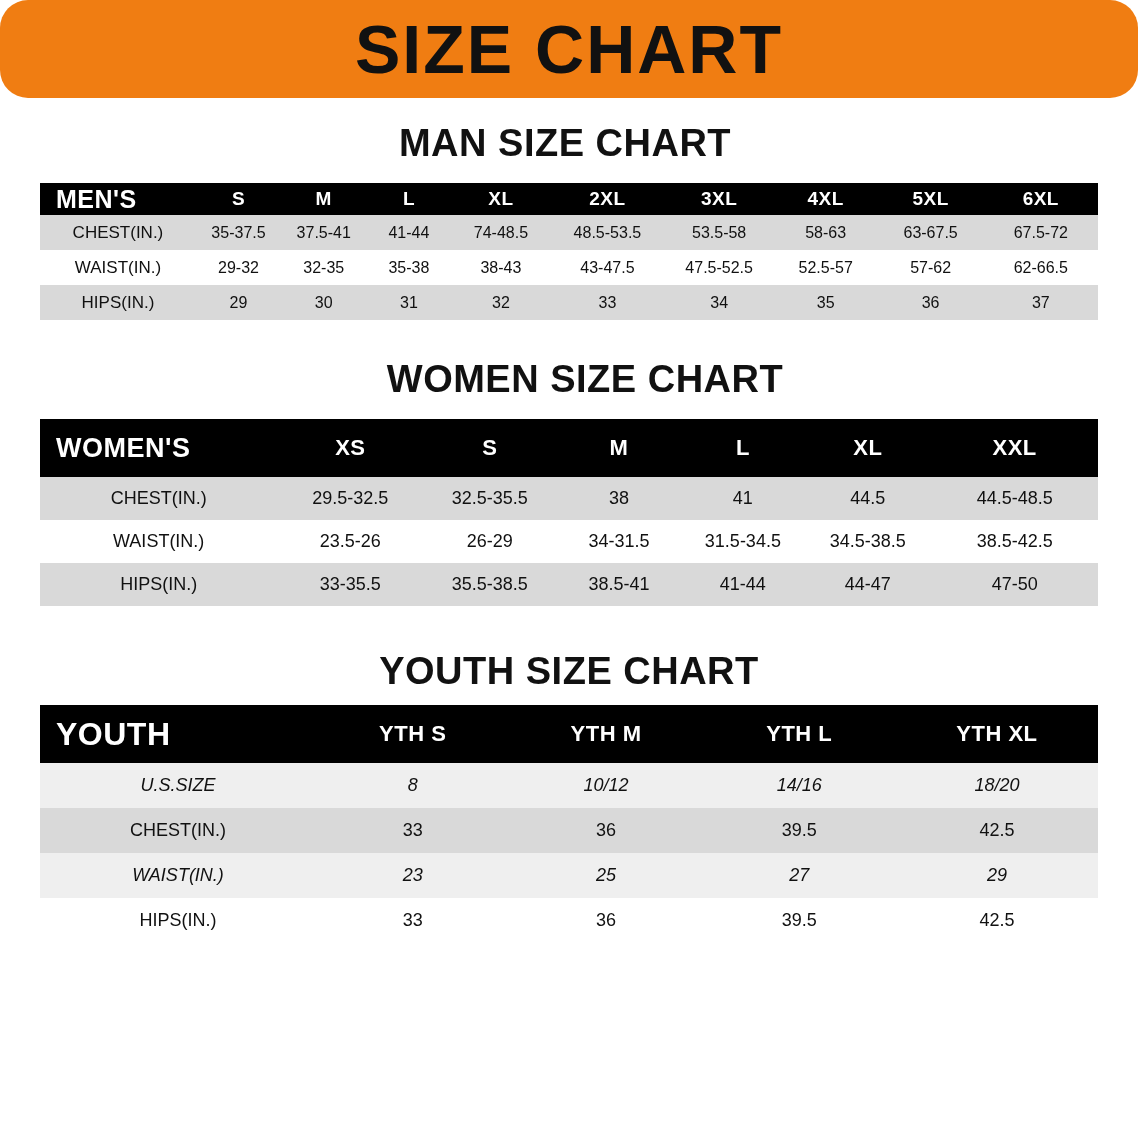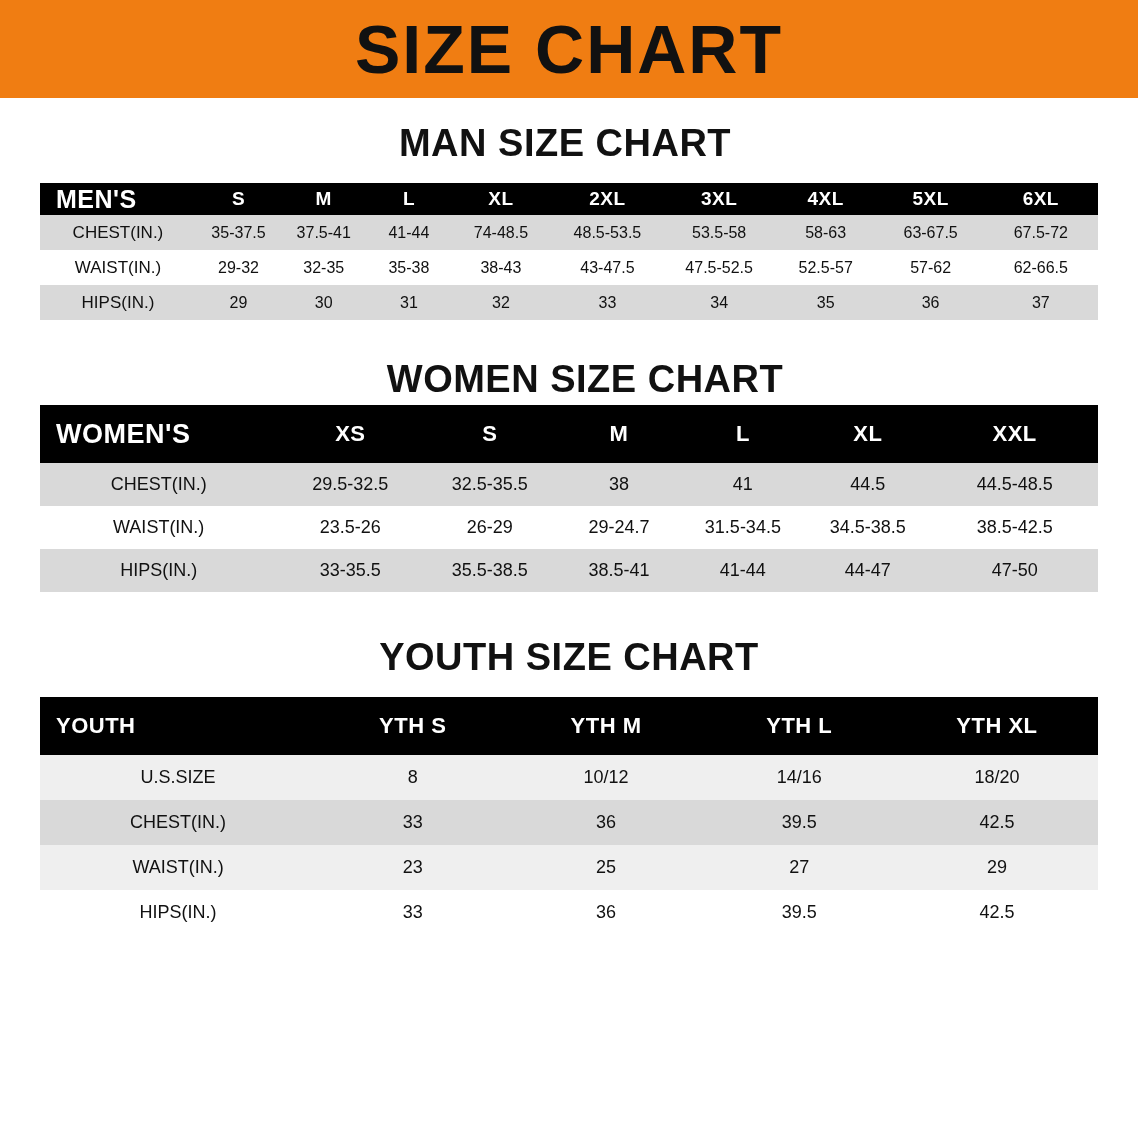--- a/index.html
+++ b/index.html
@@ -18,20 +18,21 @@
   }
 
   
   .banner {
     width: 100%;
     height: 98px;
     background: #f07d12;
     display: flex;
     align-items: center;
     justify-content: center;
+    border-radius: 28px;
   }
   .banner-title {
     font-family: "Liberation Sans", sans-serif;
     font-weight: bold;
     font-size: 68px;
     letter-spacing: 2px;
     color: #111111;
     line-height: 1;
     margin: 0;
   }
@@ -39,22 +40,22 @@
   
   .section-title {
     text-align: center;
     font-family: "Liberation Sans", sans-serif;
     font-weight: bold;
     font-size: 38px;
     color: #111111;
     letter-spacing: 0.5px;
   }
   .t-man    { margin: 24px 8px 18px 0; }
-  .t-women  { margin: 38px 0 4px 0; padding-left: 32px; }
-  .t-youth  { margin: 44px 0 18px 0; }
+  .t-women  { margin: 38px 0 18px 0; padding-left: 32px; }
+  .t-youth  { margin: 44px 0 12px 0; }
 
   
   .tbl-wrap {
     padding: 0 40px;
   }
   table.size {
     width: 1058px;
     border-collapse: collapse;
     table-layout: fixed;
   }
@@ -81,38 +82,38 @@
     padding-left: 16px;
     font-size: 25px;
   }
   table.size tbody td.rowhead {
     text-align: left;
     padding-left: 22px;
     font-size: 18px;
   }
   
   .band-a { background: #d9d9d9; }
-  .band-b { background: #efefef; }
+  .band-b { background: #efefef; font-style: italic; }
   .band-c { background: #ffffff; }
 
   
   #men-table thead th.rowhead { font-size: 25px; }
   #men-table thead th { font-size: 19px; }
   #men-table td { font-size: 16px; }
   #men-table tbody td.rowhead { font-size: 17px; text-align: center; padding-left: 0; }
 
   
   #women-table thead th { font-size: 22px; height: 58px; }
   #women-table thead th.rowhead { font-size: 27px; }
   #women-table td { font-size: 18px; height: 43px; }
   #women-table tbody td.rowhead { text-align: center; padding-left: 0; }
 
   
   #youth-table thead th { font-size: 22px; height: 58px; }
-  #youth-table thead th.rowhead { font-size: 22px; }
+  #youth-table thead th.rowhead { font-size: 32px; }
   #youth-table td { font-size: 18px; height: 45px; }
   #youth-table tbody td.rowhead { text-align: center; padding-left: 0; }
 
   
   .note {
     margin: 22px 40px 0 40px;
     color: #b11a1a;
     font-family: "Liberation Sans", sans-serif;
     font-size: 25px;
     line-height: 1.35;
@@ -229,21 +230,21 @@
           <td>32.5-35.5</td>
           <td>38</td>
           <td>41</td>
           <td>44.5</td>
           <td>44.5-48.5</td>
         </tr>
         <tr class="band-c">
           <td class="rowhead">WAIST(IN.)</td>
           <td>23.5-26</td>
           <td>26-29</td>
-          <td>29-24.7</td>
+          <td>34-31.5</td>
           <td>31.5-34.5</td>
           <td>34.5-38.5</td>
           <td>38.5-42.5</td>
         </tr>
         <tr class="band-a">
           <td class="rowhead">HIPS(IN.)</td>
           <td>33-35.5</td>
           <td>35.5-38.5</td>
           <td>38.5-41</td>
           <td>41-44</td>

